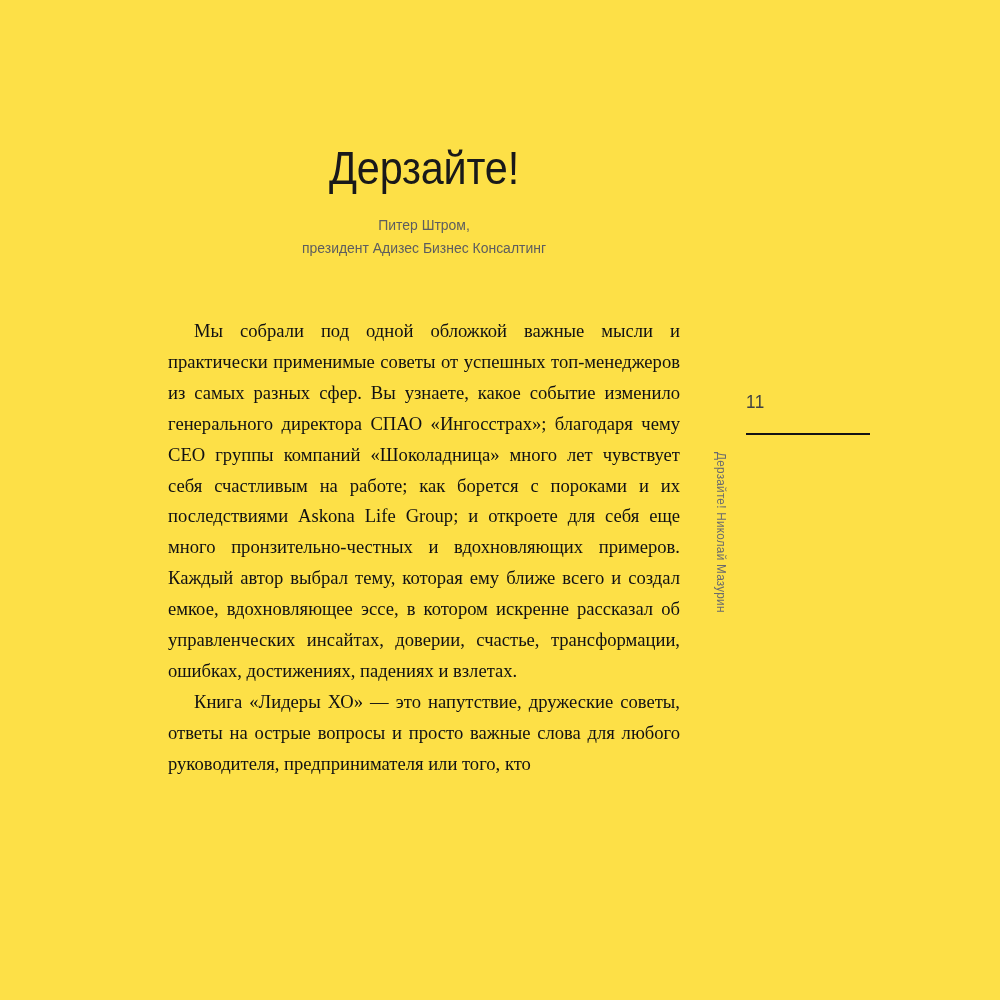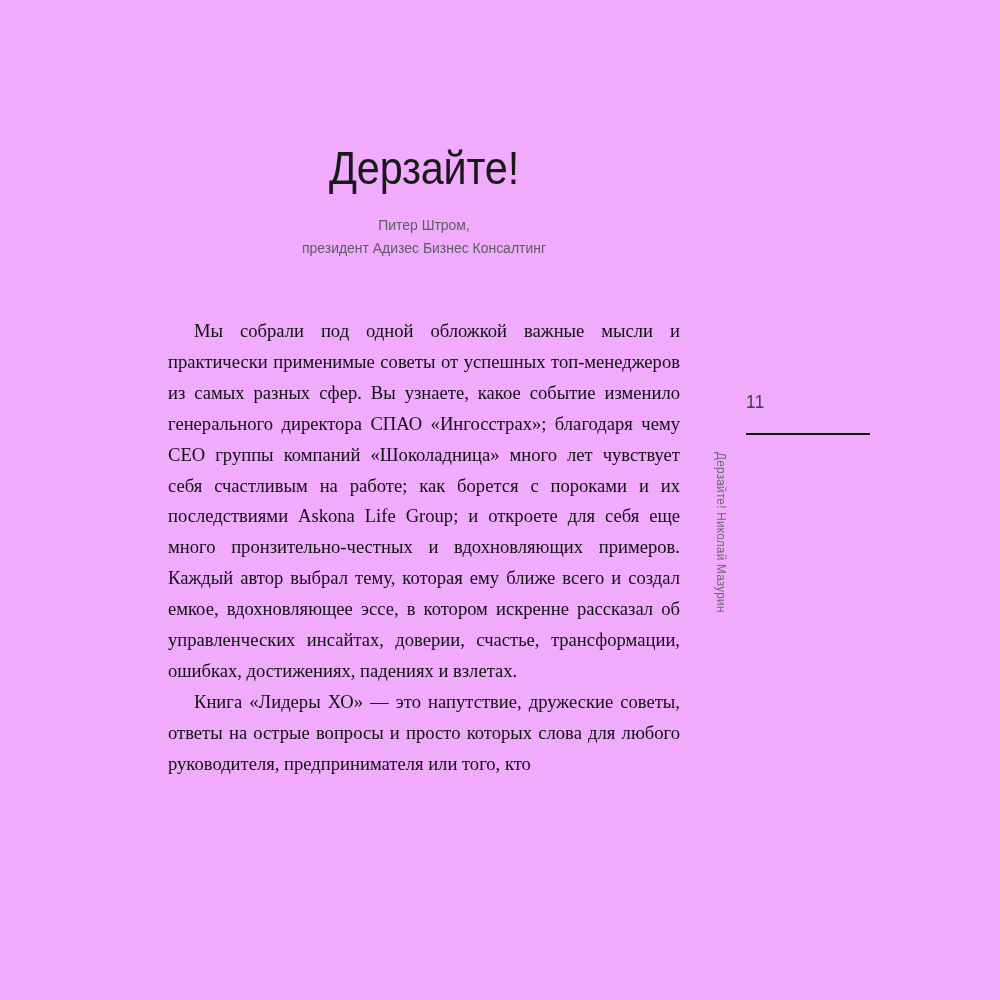--- a/index.html
+++ b/index.html
@@ -12,21 +12,21 @@
     height: 1000px;
     position: relative;
     overflow: hidden;
     font-family: "Liberation Serif", "DejaVu Serif", serif;
     -webkit-font-smoothing: antialiased;
   }
 
   .page {
     position: absolute;
     inset: 0;
-    background: #f0abfc;
+    background: #fde047;
   }
 
   
   .header {
     position: absolute;
     left: 168px;
     top: 143px;
     width: 512px;
     text-align: center;
   }
@@ -130,21 +130,21 @@
   <div class="header">
     <h1 class="chapter-title">Дерзайте!</h1>
     <div class="byline">
       <span class="byline-line">Питер Штром,</span>
       <span class="byline-line">президент Адизес Бизнес Консалтинг</span>
     </div>
   </div>
 
   <div class="body-col">
     <p class="para">Мы собрали под одной обложкой важные мысли и практически применимые советы от успешных топ-менеджеров из самых разных сфер. Вы узнаете, какое событие изменило генерального директора СПАО «Ингосстрах»; благодаря чему CEO группы компаний «Шоколадница» много лет чувствует себя счастливым на работе; как борется с пороками и их последствиями Askona Life Group; и откроете для себя еще много пронзительно-честных и вдохновляющих примеров. Каждый автор выбрал тему, которая ему ближе всего и создал емкое, вдохновляющее эссе, в котором искренне рассказал об управленческих инсайтах, доверии, счастье, трансформации, ошибках, достижениях, падениях и взлетах.</p>
-    <p class="para">Книга «Лидеры ХО» — это напутствие, дружеские советы, ответы на острые вопросы и просто которых слова для любого руководителя, предпринимателя или того, кто</p>
+    <p class="para">Книга «Лидеры ХО» — это напутствие, дружеские советы, ответы на острые вопросы и просто важные слова для любого руководителя, предпринимателя или того, кто</p>
   </div>
 
   <div class="margin-block">
     <div class="folio">11</div>
     <div class="folio-rule"></div>
   </div>
 
   <div class="running-head">Дерзайте! Николай Мазурин</div>
 
 </div>

